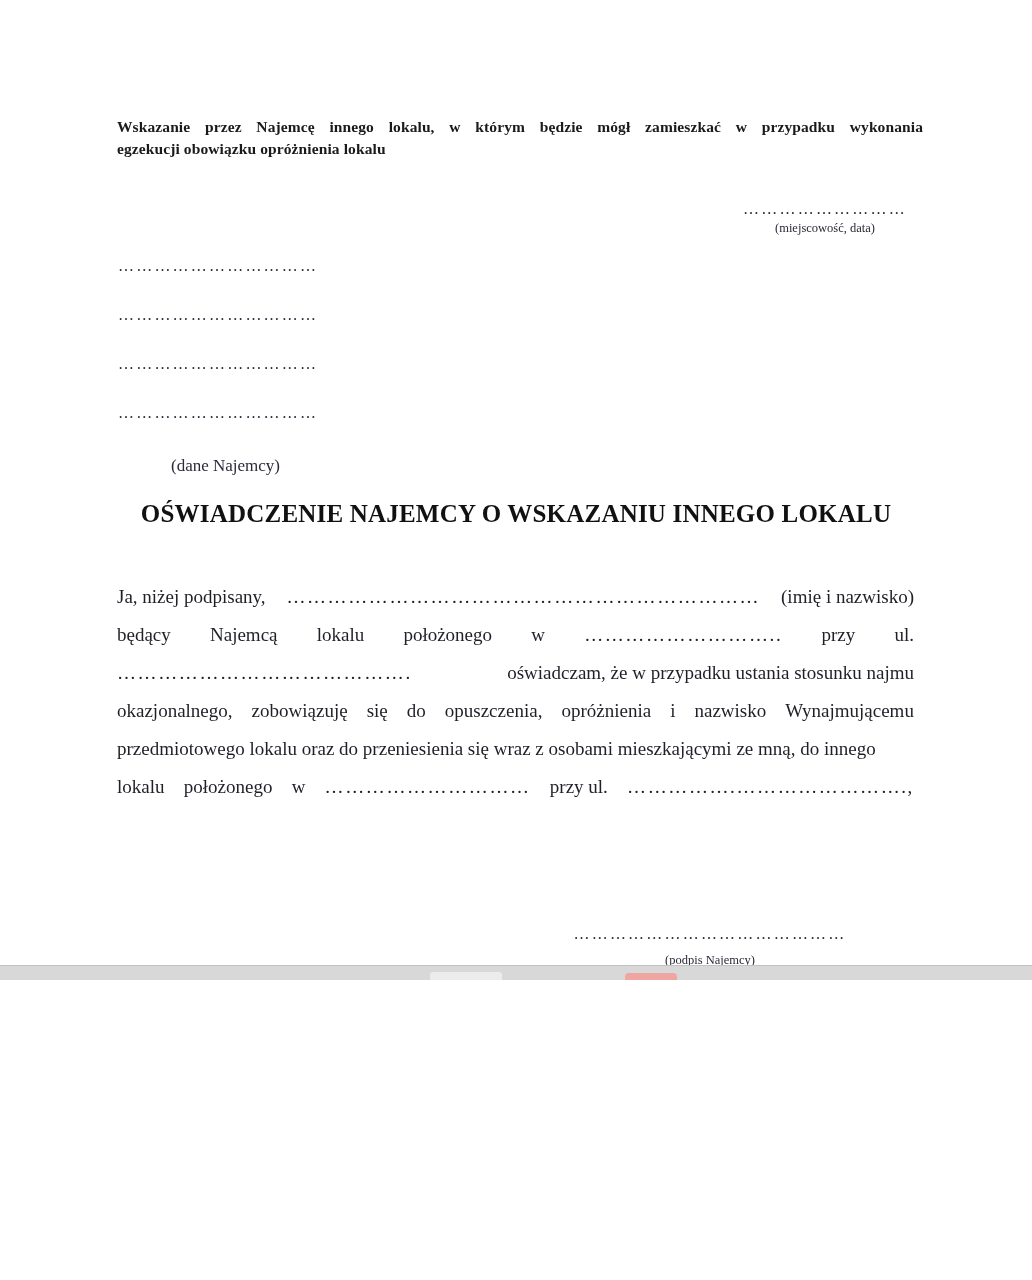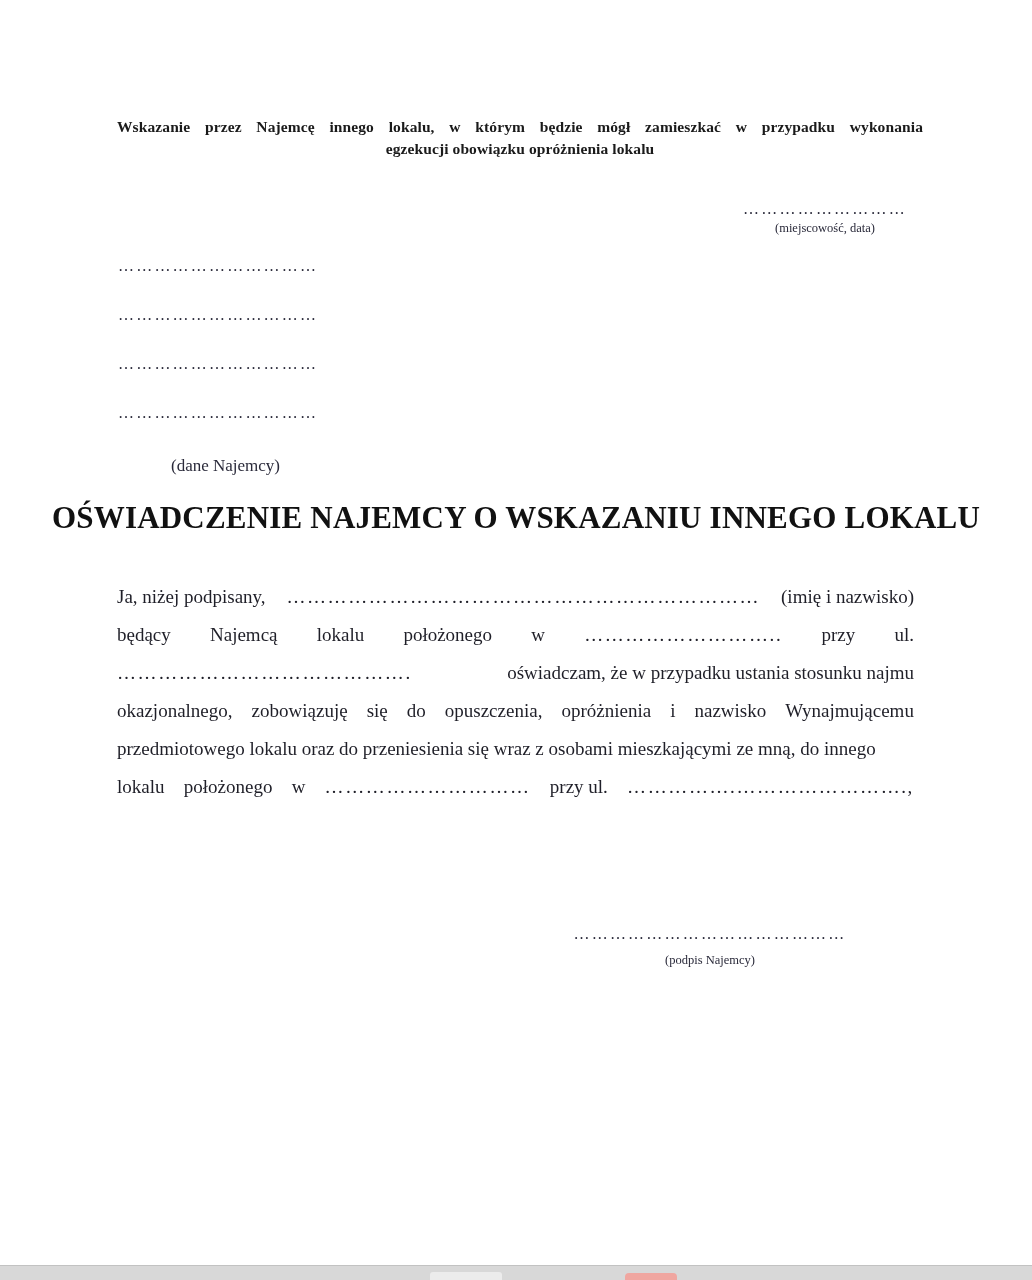--- a/index.html
+++ b/index.html
@@ -3,21 +3,21 @@
 <meta charset="utf-8">
 <style>
   html, body {
     margin: 0;
     padding: 0;
     background: #ffffff;
   }
   .page {
     position: relative;
     width: 1032px;
-    height: 1280px;
+    height: 980px;
     background: #ffffff;
     font-family: "Liberation Serif", "DejaVu Serif", serif;
     color: #1a1a1a;
     overflow: hidden;
     box-sizing: border-box;
   }
 
   
   .doc-header {
     position: absolute;
@@ -29,21 +29,21 @@
     line-height: 1.45;
     text-align: justify;
     text-justify: inter-word;
     letter-spacing: 0.1px;
   }
   .doc-header .line1 {
     text-align: justify;
     text-align-last: justify;
   }
   .doc-header .line2 {
-    text-align: center;
+    text-align: left;
   }
 
   
   .place-date {
     position: absolute;
     left: 690px;
     top: 200px;
     width: 270px;
     text-align: center;
   }
@@ -91,21 +91,21 @@
     margin-top: 2px;
   }
 
   
   .doc-title {
     position: absolute;
     left: 0;
     top: 500px;
     width: 1032px;
     text-align: center;
-    font-size: 31px;
+    font-size: 25px;
     font-weight: bold;
     letter-spacing: 0.2px;
     color: #111111;
   }
 
   
   .body-text {
     position: absolute;
     left: 117px;
     top: 578px;

